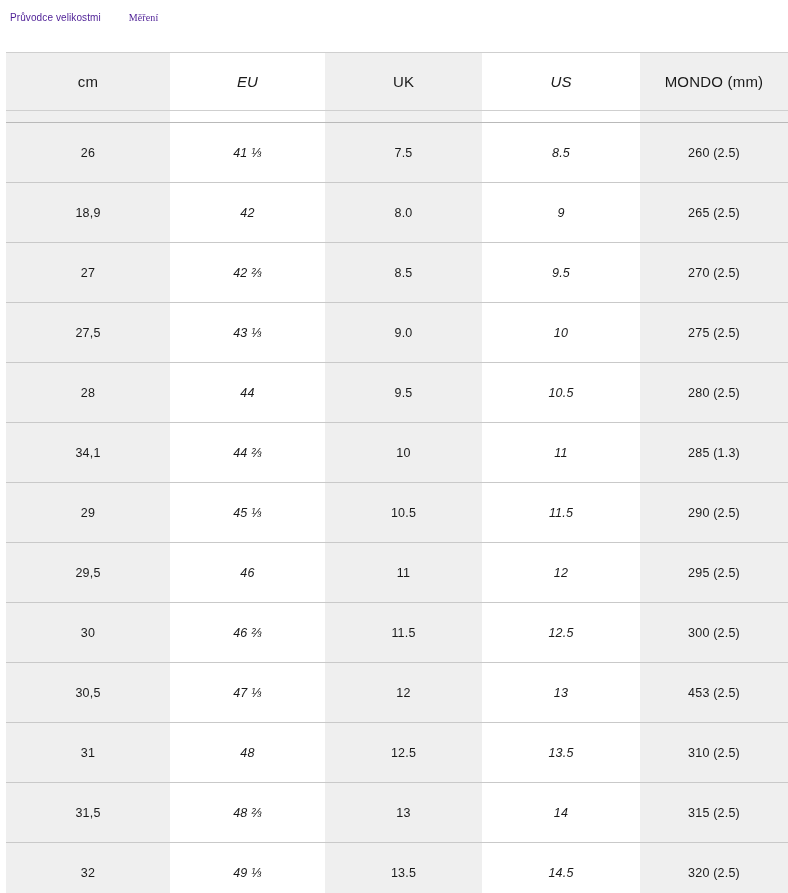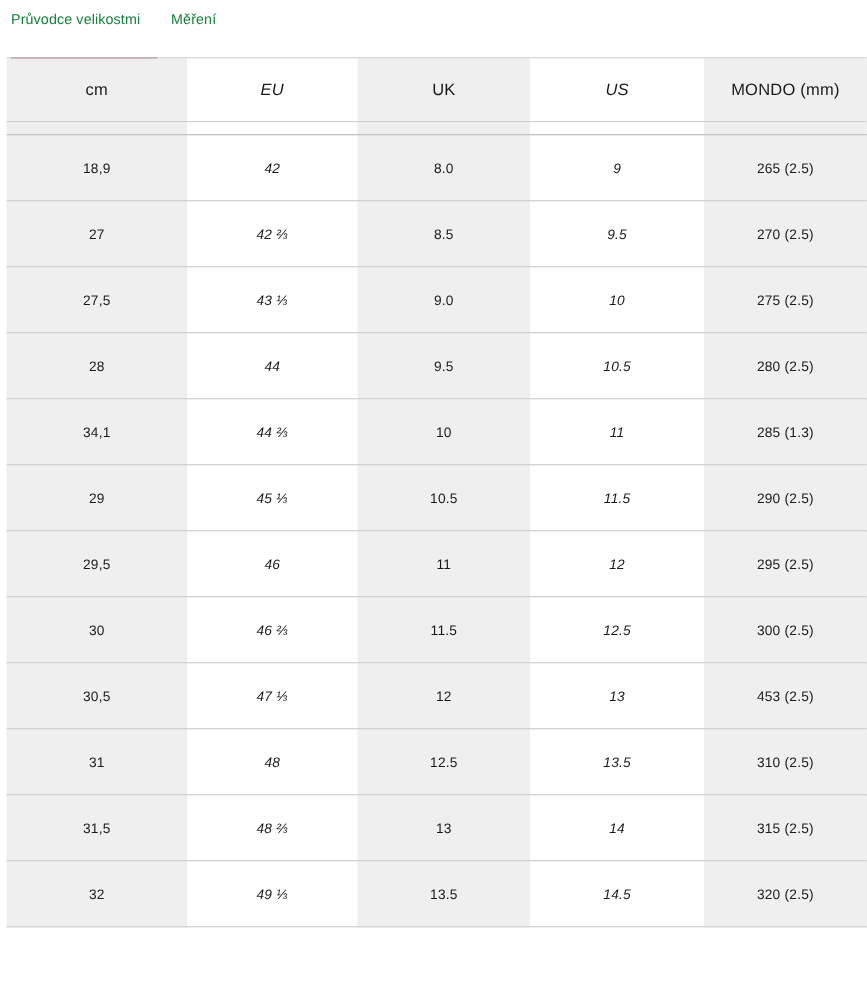--- a/index.html
+++ b/index.html
@@ -24,32 +24,32 @@
     box-sizing: border-box;
   }
   .tabs {
     display: flex;
     align-items: flex-start;
     gap: 0;
     padding-top: 9px;
   }
   .tab {
     position: relative;
-    font-size: 13px;
+    font-size: 10px;
     line-height: 18px;
-    color: #15803d;
+    color: #4c1d95;
     padding: 0 16px 0 0;
     white-space: nowrap;
     cursor: pointer;
     background: none;
     border: none;
     font-family: "Liberation Sans", sans-serif;
     letter-spacing: 0.1px;
   }
-  .tab.second { padding-left: 12px; }
+  .tab.second { padding-left: 12px; font-family: Liberation Serif, serif; }
   .tab-underline {
     position: absolute;
     left: 10px;
     top: 52px;
     width: 133px;
     height: 3px;
     background: #7b0d1e;
   }
 
   
@@ -139,20 +139,27 @@
       <tr class="spacer">
           <td class="shade"></td>
           <td class="plain"></td>
           <td class="shade"></td>
           <td class="plain"></td>
           <td class="shade"></td>
         </tr>
     </tbody>
     <tbody class="data">
         <tr>
+          <td class="shade">26</td>
+          <td class="plain">41 ⅓</td>
+          <td class="shade">7.5</td>
+          <td class="plain">8.5</td>
+          <td class="shade">260 (2.5)</td>
+        </tr>
+        <tr>
           <td class="shade">18,9</td>
           <td class="plain">42</td>
           <td class="shade">8.0</td>
           <td class="plain">9</td>
           <td class="shade">265 (2.5)</td>
         </tr>
         <tr>
           <td class="shade">27</td>
           <td class="plain">42 ⅔</td>
           <td class="shade">8.5</td>

